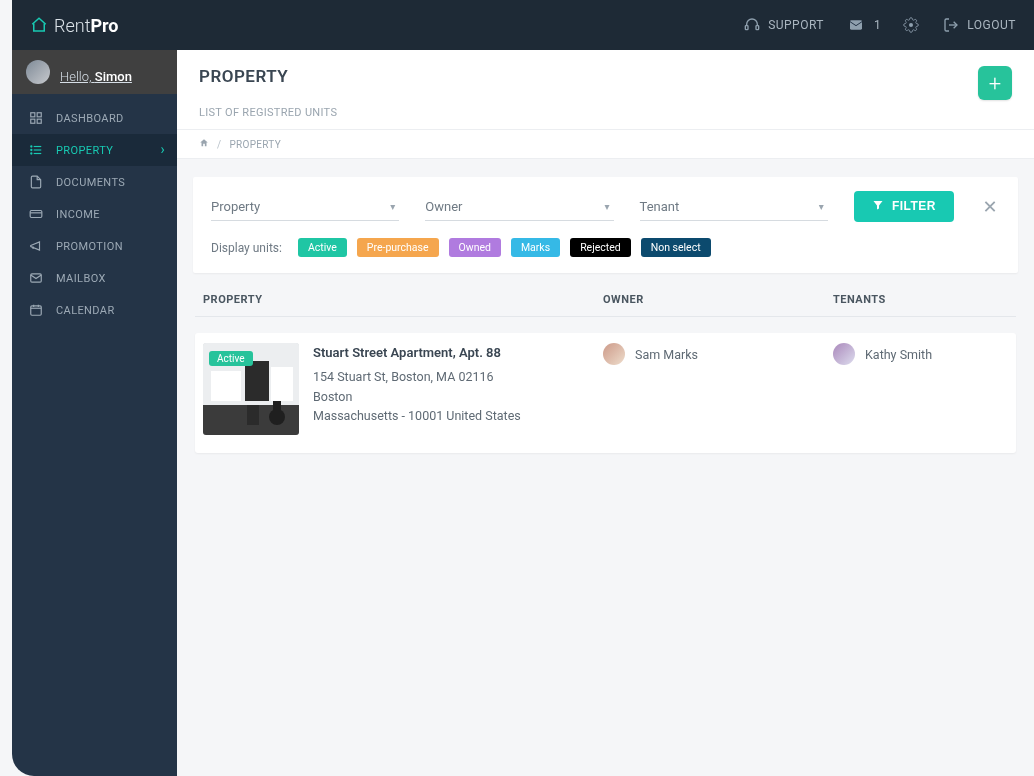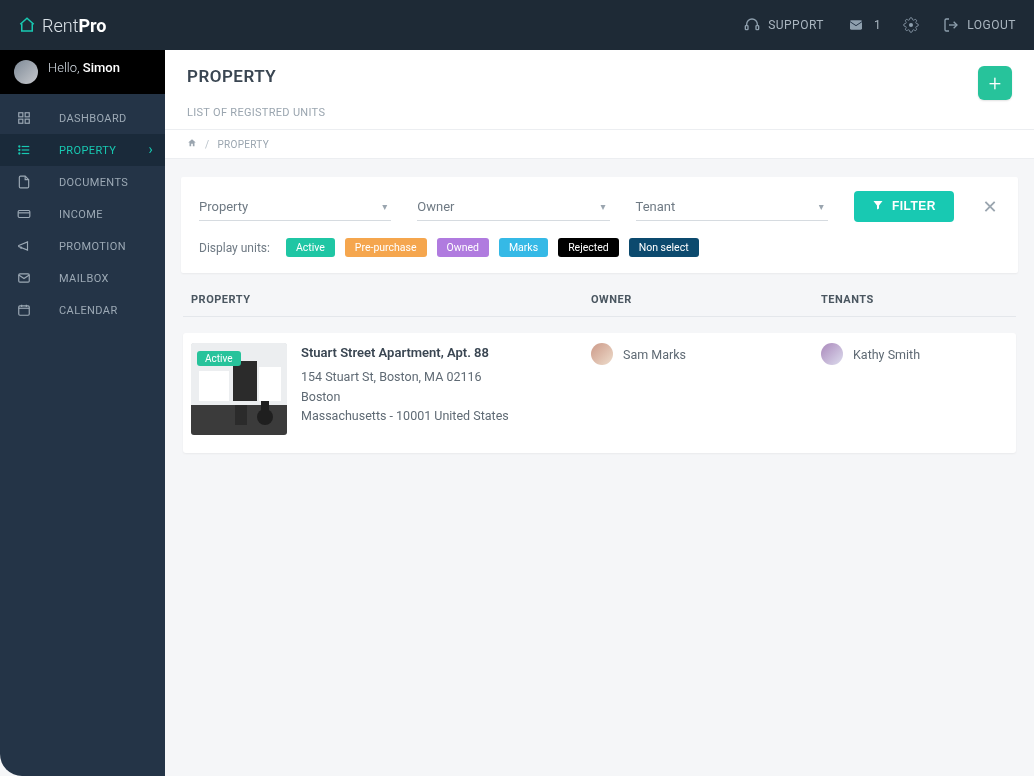--- a/index.html
+++ b/index.html
@@ -3,21 +3,21 @@
 <meta charset="utf-8">
 <style>
   * { box-sizing: border-box; margin: 0; padding: 0; }
   body {
     font-family: -apple-system, BlinkMacSystemFont, "Segoe UI", Roboto, Arial, sans-serif;
     background: #f5f6f8;
     width: 1034px;
     height: 776px;
     overflow: hidden;
   }
-  .app { width: 1034px; height: 776px; display: flex; flex-direction: column; }
+  .app { width: 1034px; height: 776px; display: flex; flex-direction: column; padding-left: 12px; }
 
   
   .topbar {
     height: 50px;
     background: #1e2a36;
     display: flex;
     align-items: center;
     padding: 0 18px;
     color: #dbe2e8;
     position: relative;
@@ -45,34 +45,34 @@
 
   
   .sidebar {
     width: 165px;
     background: #243447;
     color: #aab6c0;
     display: flex; flex-direction: column;
     border-bottom-left-radius: 22px;
   }
   .user-row {
-    display: flex; align-items: flex-start; gap: 10px;
-    padding: 10px 14px; background: #000000;
-    color: #d6dee6; font-size: 13px;
+    display: flex; align-items: flex-end; gap: 10px;
+    padding: 10px 14px; background: #404040;
+    color: #d6dee6; font-size: 13px; text-decoration: underline;
   }
   .avatar-sm {
     width: 24px; height: 24px; border-radius: 50%;
     background: linear-gradient(135deg,#7e8a97,#c7c9cd);
     display: inline-block;
   }
   .user-row .hello { font-weight: 300; }
   .user-row .name { color: #fff; font-weight: 500; }
   .nav { list-style: none; padding: 8px 0; }
   .nav li {
-    display: flex; align-items: flex-end; gap: 27px;
+    display: flex; align-items: flex-end; gap: 12px;
     padding: 9px 16px; font-size: 11px; letter-spacing: .4px;
     text-transform: uppercase; cursor: pointer;
     color: #9ca9b5;
   }
   .nav li .icon { width: 16px; display: inline-flex; justify-content: center; }
   .nav li.active {
     background: #1a2a3a; color: #18c9b2; position: relative;
   }
   .nav li.active::after {
     content: "›"; position: absolute; right: 12px; color: #18c9b2; font-size: 14px;

